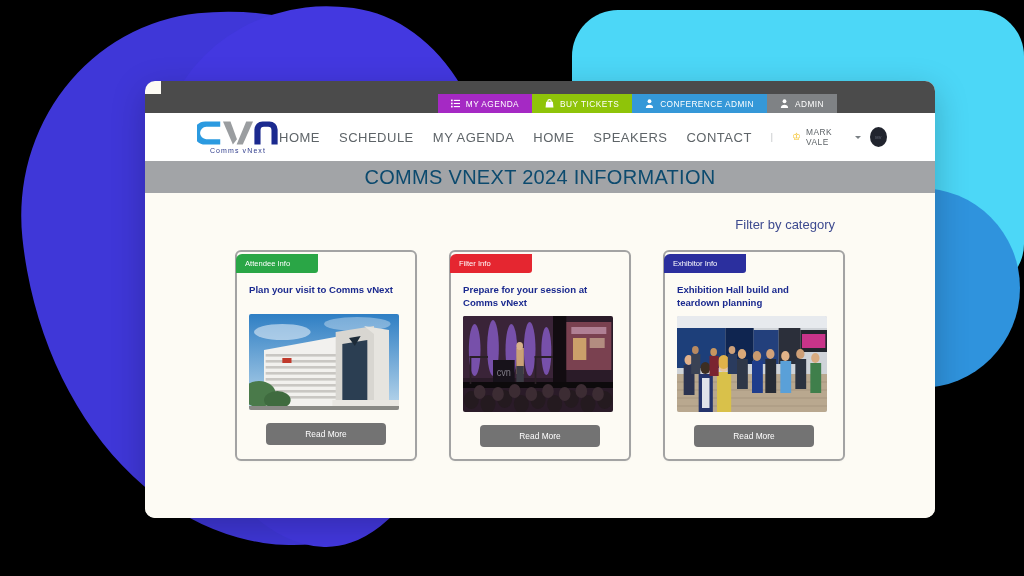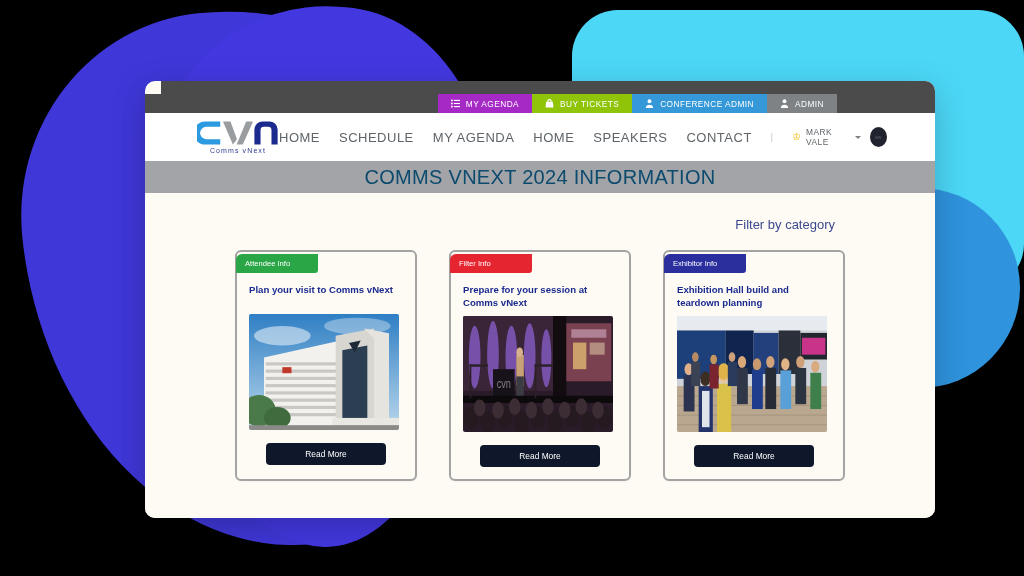--- a/index.html
+++ b/index.html
@@ -172,29 +172,29 @@
     min-width: 82px;
   }
   .card-title {
     font-size: 9.6px; font-weight: bold; color:#1b2a8f;
     line-height: 1.32;
     padding: 11px 12px 0 12px;
     min-height: 34px;
   }
   .card-img {
     margin: 7px 16px 0 12px;
-    height: 116px;
+    height: 96px;
     border-radius: 2px;
     overflow: hidden;
     position: relative;
   }
   .card-img svg { display:block; width:100%; height:100%; }
   .btn-row { display:flex; justify-content:center; padding-top: 13px; }
   .read-more {
-    background:#0f172a;
+    background:#737373;
     color:#fff;
     border:none;
     border-radius:4px;
     font-size:8.4px;
     width: 120px; height: 22px;
     font-family:"Liberation Sans", sans-serif;
     cursor:pointer;
   }
 </style>
 </head>

